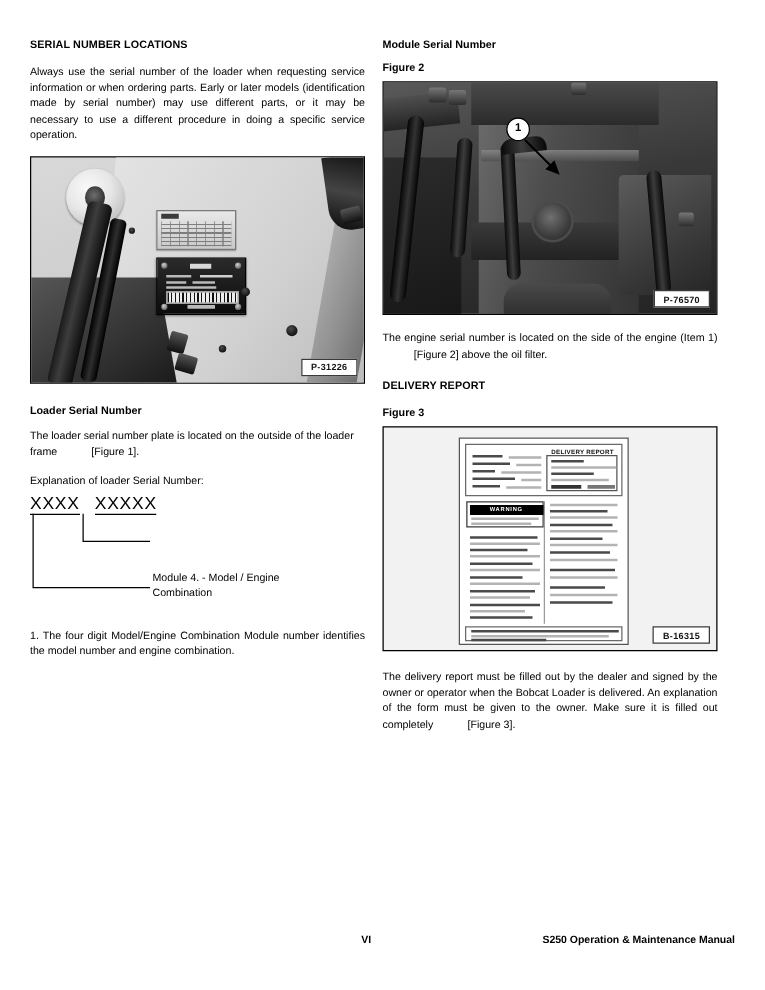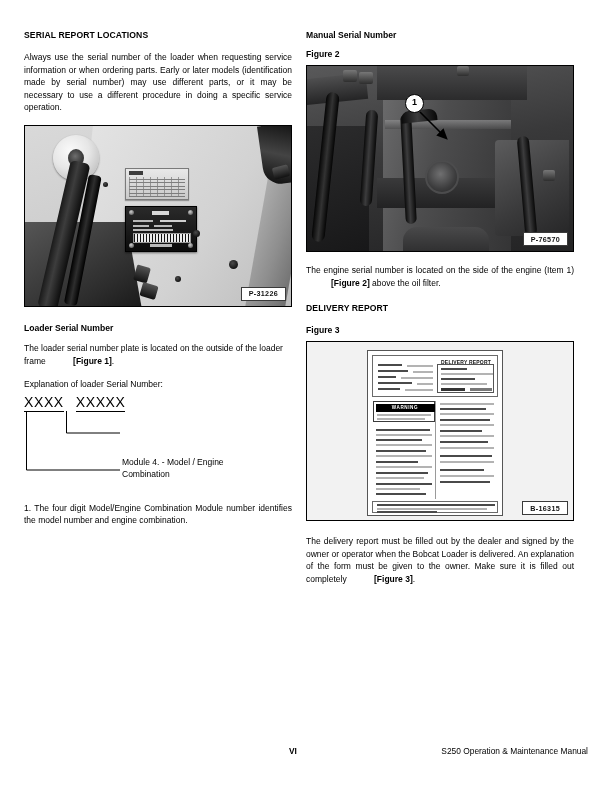--- a/index.html
+++ b/index.html
@@ -51,21 +51,21 @@
     text-align: justify;
   }
   p.body-text.nojust {
     text-align: left;
   }
   .fig-label {
     font-size: 8.6px;
     font-weight: bold;
     margin: 0 0 6px 0;
   }
-  b { font-weight: bold; padding-left: 25px; }
+  b { font-weight: normal; padding-left: 25px; }
 
   
   .figure-box {
     position: relative;
     border: 1px solid #000;
     box-sizing: border-box;
     overflow: hidden;
   }
   .photo-id {
     position: absolute;
@@ -439,31 +439,31 @@
   .footer .pg {
     position: absolute;
     left: 265px;
     font-size: 8.4px;
     font-weight: bold;
   }
   .footer .manual {
     position: absolute;
     right: 0;
     font-size: 8.4px;
-    font-weight: normal;
+    font-weight: bold;
   }
 </style>
 </head>
 <body>
 
 <div class="page">
 
   <div class="col-left">
 
-    <h2 class="section-head">SERIAL REPORT LOCATIONS</h2>
+    <h2 class="section-head">SERIAL NUMBER LOCATIONS</h2>
 
     <p class="body-text">Always use the serial number of the loader when requesting service information or when ordering parts. Early or later models (identification made by serial number) may use different parts, or it may be necessary to use a different procedure in doing a specific service operation.</p>
 
 
     <div class="figure-box" id="figure1">
       <div class="f1-panel"></div>
       <div class="f1-panel-edge"></div>
       <div class="f1-dark-left"></div>
 
       <div class="f1-hose-tr"></div>
@@ -528,21 +528,21 @@
         <span>Combination</span>
       </div>
     </div>
 
     <p class="body-text">1. The four digit Model/Engine Combination Module number identifies the model number and engine combination.</p>
 
   </div>
 
   <div class="col-right">
 
-    <div class="subhead">Manual Serial Number</div>
+    <div class="subhead">Module Serial Number</div>
 
     <div class="fig-label">Figure 2</div>
 
     <div class="figure-box" id="figure2">
       <div class="f2-darkleft"></div>
       <div class="f2-block"></div>
       <div class="f2-head"></div>
       <div class="f2-rail"></div>
       <div class="f2-lower"></div>
       <div class="f2-right-box"></div>

